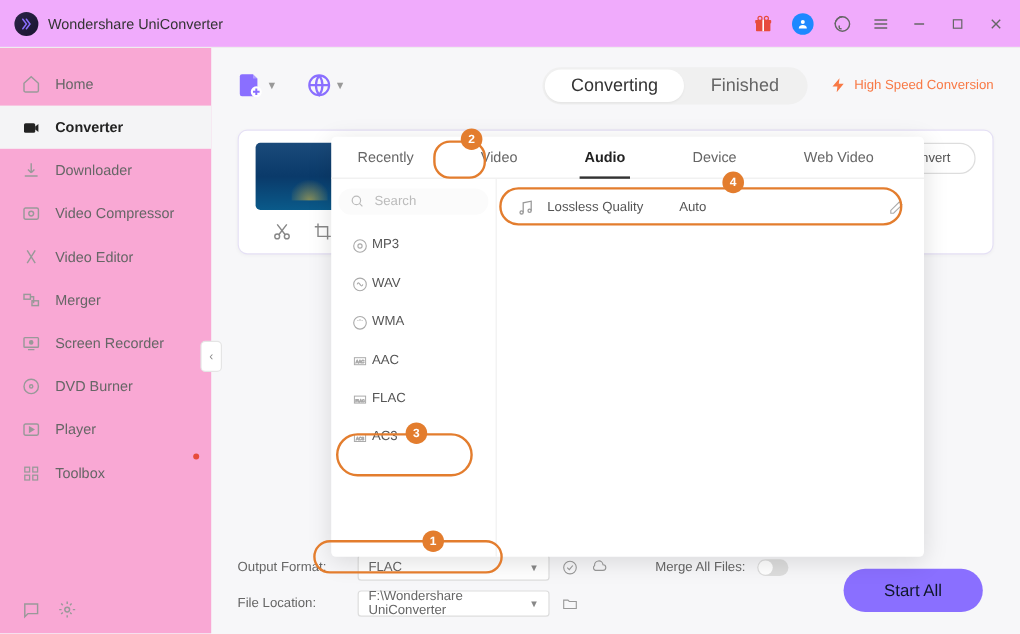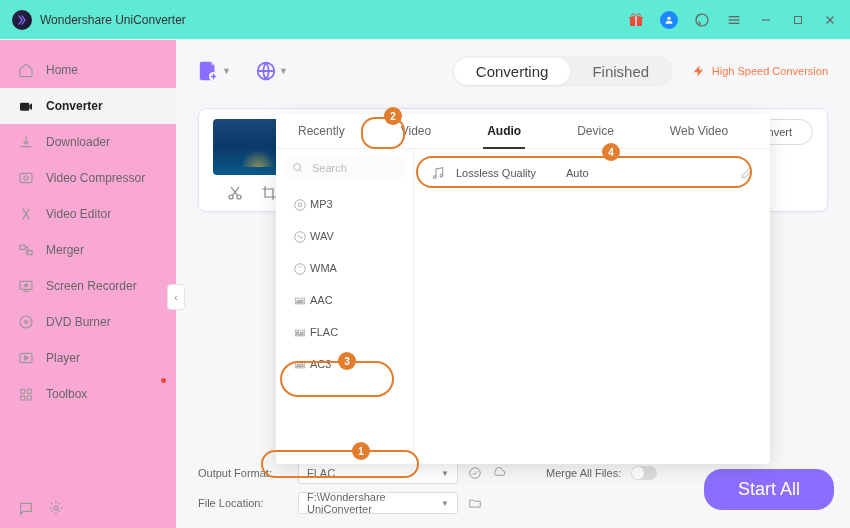--- a/index.html
+++ b/index.html
@@ -1,18 +1,18 @@
 <!DOCTYPE html>
 <html><head>
   <meta charset="utf-8">
   <style>
     * { margin: 0; padding: 0; box-sizing: border-box; font-family: -apple-system, BlinkMacSystemFont, 'Segoe UI', sans-serif; }
     body { width: 850px; height: 528px; background: #f7f7f9; overflow: hidden; position: relative; }
     
-    .titlebar { height: 40px; display: flex; align-items: center; padding: 0 12px; background: #5eead4; border-bottom: 1px solid #eee; }
+    .titlebar { height: 40px; display: flex; align-items: center; padding: 0 12px; background: #f0abfc; border-bottom: 1px solid #eee; }
     .titlebar-logo { width: 20px; height: 20px; background: linear-gradient(135deg, #2b2547, #1a1430); border-radius: 50%; display: flex; align-items: center; justify-content: center; margin-right: 8px; }
     .titlebar-logo svg { width: 12px; height: 12px; }
     .titlebar-title { font-size: 12px; font-weight: 500; color: #333; }
     .titlebar-right { margin-left: auto; display: flex; align-items: center; gap: 16px; }
     .titlebar-icon { width: 16px; height: 16px; display: flex; align-items: center; justify-content: center; cursor: pointer; color: #666; }
     .gift-icon { color: #e74c3c; }
     .user-badge { width: 18px; height: 18px; background: #1e88ff; border-radius: 50%; display: flex; align-items: center; justify-content: center; }
     
     .main { display: flex; height: 488px; }
     .sidebar { width: 176px; background: #f9a8d4; padding-top: 12px; position: relative; }
@@ -35,25 +35,25 @@
     
     .file-card { margin-top: 18px; background: #fff; border: 1px solid #e5e0f5; border-radius: 8px; padding: 10px 14px; display: flex; align-items: flex-start; gap: 14px; box-shadow: 0 1px 3px rgba(0,0,0,0.03); }
     .thumb { width: 90px; height: 56px; background: linear-gradient(180deg, #1a4a7a 0%, #0a3a6a 50%, #0a5a8a 100%); border-radius: 4px; position: relative; overflow: hidden; }
     .thumb::after { content:''; position: absolute; bottom: 8px; left: 50%; transform: translateX(-50%); width: 30px; height: 20px; background: radial-gradient(circle at 50% 100%, rgba(255,200,50,0.5), transparent 70%); }
     .file-info { flex: 1; display: flex; align-items: center; justify-content: space-between; height: 20px; }
     .file-name { font-size: 12px; color: #333; display: flex; align-items: center; gap: 6px; }
     .convert-btn { padding: 6px 20px; border: 1px solid #ddd; border-radius: 14px; font-size: 11px; color: #555; background: #fff; cursor: pointer; margin-left: auto; }
     .card-actions { display: flex; gap: 18px; margin-top: 10px; margin-left: 14px; }
     .card-action-icon { width: 16px; height: 16px; color: #888; cursor: pointer; }
     
-    .bottom-bar { position: absolute; bottom: 0; left: 22px; right: 16px; padding-bottom: 14px; }
+    .bottom-bar { position: absolute; bottom: 0; left: 22px; right: 31px; padding-bottom: 14px; }
     .bottom-row { display: flex; align-items: center; font-size: 11px; color: #666; margin-top: 8px; gap: 10px; }
     .bottom-label { width: 90px; }
     .bottom-select { width: 160px; height: 22px; border: 1px solid #ddd; border-radius: 3px; background: #fff; padding: 0 8px; display: flex; align-items: center; justify-content: space-between; font-size: 11px; cursor: pointer; }
-    .start-all { position: absolute; right: 0; bottom: 18px; padding: 10px 34px; background: #8a6fff; color: #ffffff; border: none; border-radius: 18px; font-size: 18px; cursor: pointer; }
+    .start-all { position: absolute; right: 0; bottom: 18px; padding: 10px 34px; background: #8a6fff; color: #0f172a; border: none; border-radius: 18px; font-size: 14px; cursor: pointer; }
     .toggle { width: 26px; height: 14px; background: #ddd; border-radius: 7px; position: relative; cursor: pointer; }
     .toggle::after { content:''; position: absolute; left: 1px; top: 1px; width: 12px; height: 12px; background: #fff; border-radius: 50%; }
     
     
     .dropdown { position: absolute; top: 114px; left: 276px; width: 494px; height: 350px; background: #fff; border-radius: 4px; box-shadow: 0 4px 20px rgba(0,0,0,0.12); display: flex; flex-direction: column; z-index: 10; }
     .dropdown-tabs { display: flex; border-bottom: 1px solid #eee; padding: 0 10px; gap: 32px; }
     .dropdown-tab { padding: 10px 12px; font-size: 12px; color: #666; cursor: pointer; position: relative; }
     .dropdown-tab.active { color: #222; font-weight: 600; }
     .dropdown-tab.active::after { content:''; position: absolute; bottom: -1px; left: 8px; right: 8px; height: 2px; background: #333; }
     .dropdown-body { flex: 1; display: flex; overflow: hidden; }

